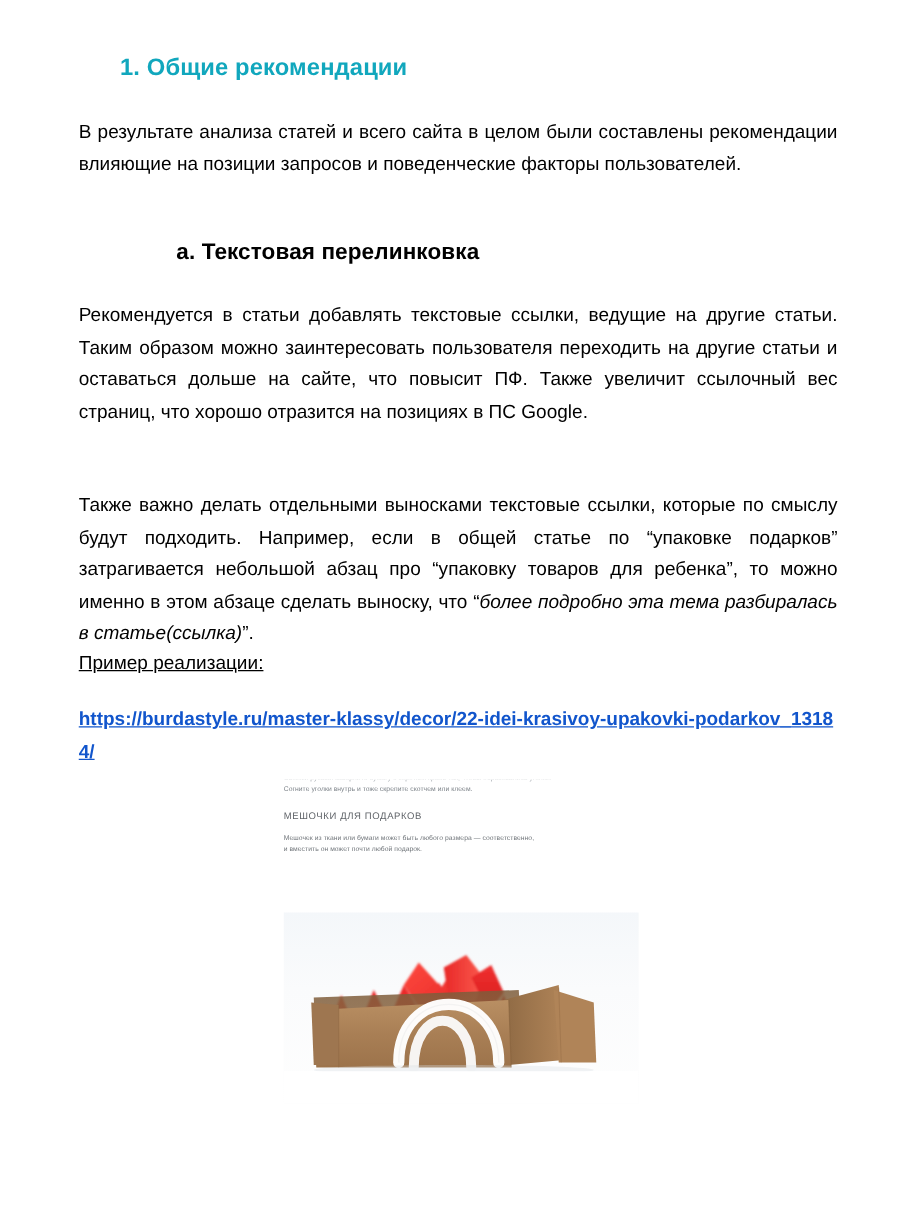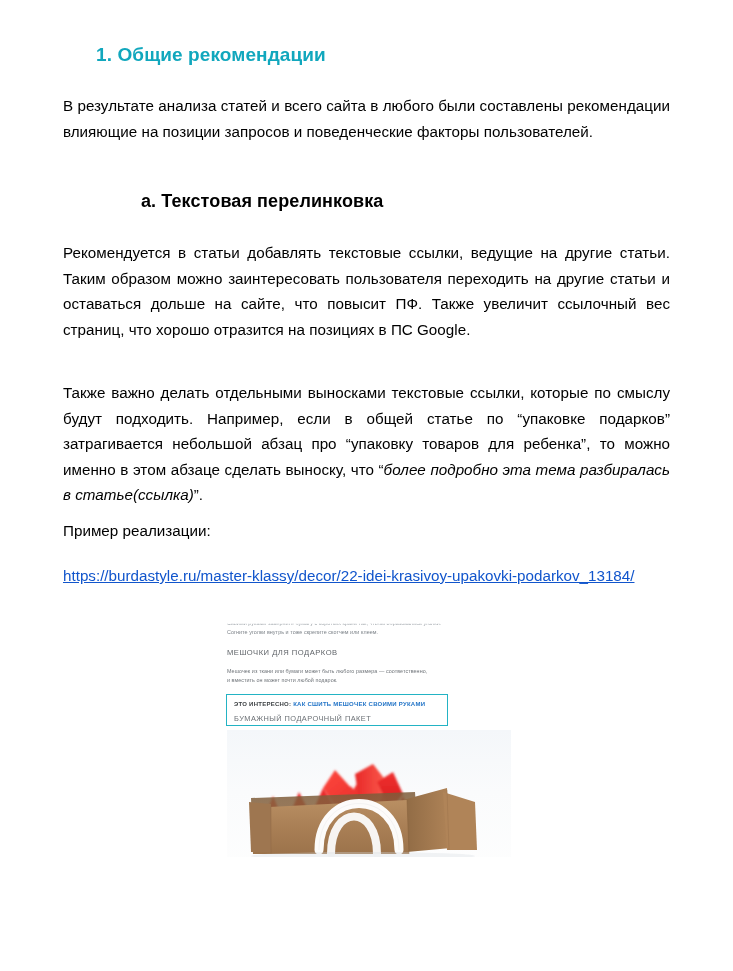--- a/index.html
+++ b/index.html
@@ -64,39 +64,40 @@
     margin: 0;
     padding: 0;
     position: absolute;
     width: 607px;
     font-size: 15.2px;
     line-height: 25.5px;
     text-align: justify;
     color: #000000;
     letter-spacing: 0.02px;
   }
-  p.para.nojust { text-align: left; }
+  p.para.nojust { text-align: left; text-decoration: underline; }
 
   #p-intro   { top: 93px; }
   #p-body1   { top: 240px; }
-  #p-body2   { top: 380px; }
+  #p-body2   { top: 392px; }
   #p-example { top: 518px; }
 
   em.it {
     font-style: italic;
   }
 
   
   .linkwrap {
     position: absolute;
     top: 563px;
     width: 615px;
     font-size: 15.2px;
     line-height: 25.5px;
     text-align: left;
+    font-weight: bold;
   }
   a.doclink {
     color: #1155CC;
     text-decoration: underline;
     word-break: break-all;
   }
 
   
   .embed {
     position: absolute;
@@ -200,21 +201,21 @@
 </style>
 </head>
 <body>
 
 <div class="page">
 
   <div class="content">
 
     <h1 class="doc-h1">1. Общие рекомендации</h1>
 
-    <p class="para" id="p-intro">В результате анализа статей и всего сайта в любого были составлены рекомендации влияющие на позиции запросов и поведенческие факторы пользователей.</p>
+    <p class="para" id="p-intro">В результате анализа статей и всего сайта в целом были составлены рекомендации влияющие на позиции запросов и поведенческие факторы пользователей.</p>
 
     <h2 class="doc-h2">a. Текстовая перелинковка</h2>
 
     <p class="para" id="p-body1">Рекомендуется в статьи добавлять текстовые ссылки, ведущие на другие статьи. Таким образом можно заинтересовать пользователя переходить на другие статьи и оставаться дольше на сайте, что повысит ПФ. Также увеличит ссылочный вес страниц, что хорошо отразится на позициях в ПС Google.</p>
 
     <p class="para" id="p-body2"><span>Также важно делать отдельными выносками текстовые ссылки, которые по смыслу будут подходить. Например, если в общей статье по “упаковке подарков” затрагивается небольшой абзац про “упаковку товаров для ребенка”, то можно именно в этом абзаце сделать выноску, что “</span><em class="it">более подробно эта тема разбиралась в статье(ссылка)</em><span>”.</span></p>
 
     <p class="para nojust" id="p-example">Пример реализации:</p>
 
     <div class="linkwrap">
@@ -226,24 +227,20 @@
       <div class="clipped-line cl1">Своими руками заверните бумагу с коротких краев так, чтобы образовались уголки.</div>
 
       <div class="clipped-line cl2">Согните уголки внутрь и тоже скрепите скотчем или клеем.</div>
 
       <div class="sub-head">МЕШОЧКИ ДЛЯ ПОДАРКОВ</div>
 
       <div class="sub-p1">Мешочек из ткани или бумаги может быть любого размера — соответственно,</div>
 
       <div class="sub-p2">и вместить он может почти любой подарок.</div>
 
-      <div class="callout">
-        <div class="callout-line1"><span>ЭТО ИНТЕРЕСНО:</span> <span class="hl">КАК СШИТЬ МЕШОЧЕК СВОИМИ РУКАМИ</span></div>
-        <div class="callout-line2">БУМАЖНЫЙ ПОДАРОЧНЫЙ ПАКЕТ</div>
-      </div>
 
       <div class="photo">
         <svg class="bagwrap" viewBox="0 0 284 153" preserveAspectRatio="none">
           <defs>
             <linearGradient id="bgg" x1="0" y1="0" x2="0" y2="1">
               <stop offset="0%" stop-color="#f4f7fa"></stop>
               <stop offset="40%" stop-color="#fafbfc"></stop>
               <stop offset="100%" stop-color="#fefefe"></stop>
             </linearGradient>
             <linearGradient id="kraftFront" x1="0" y1="0" x2="0" y2="1">

